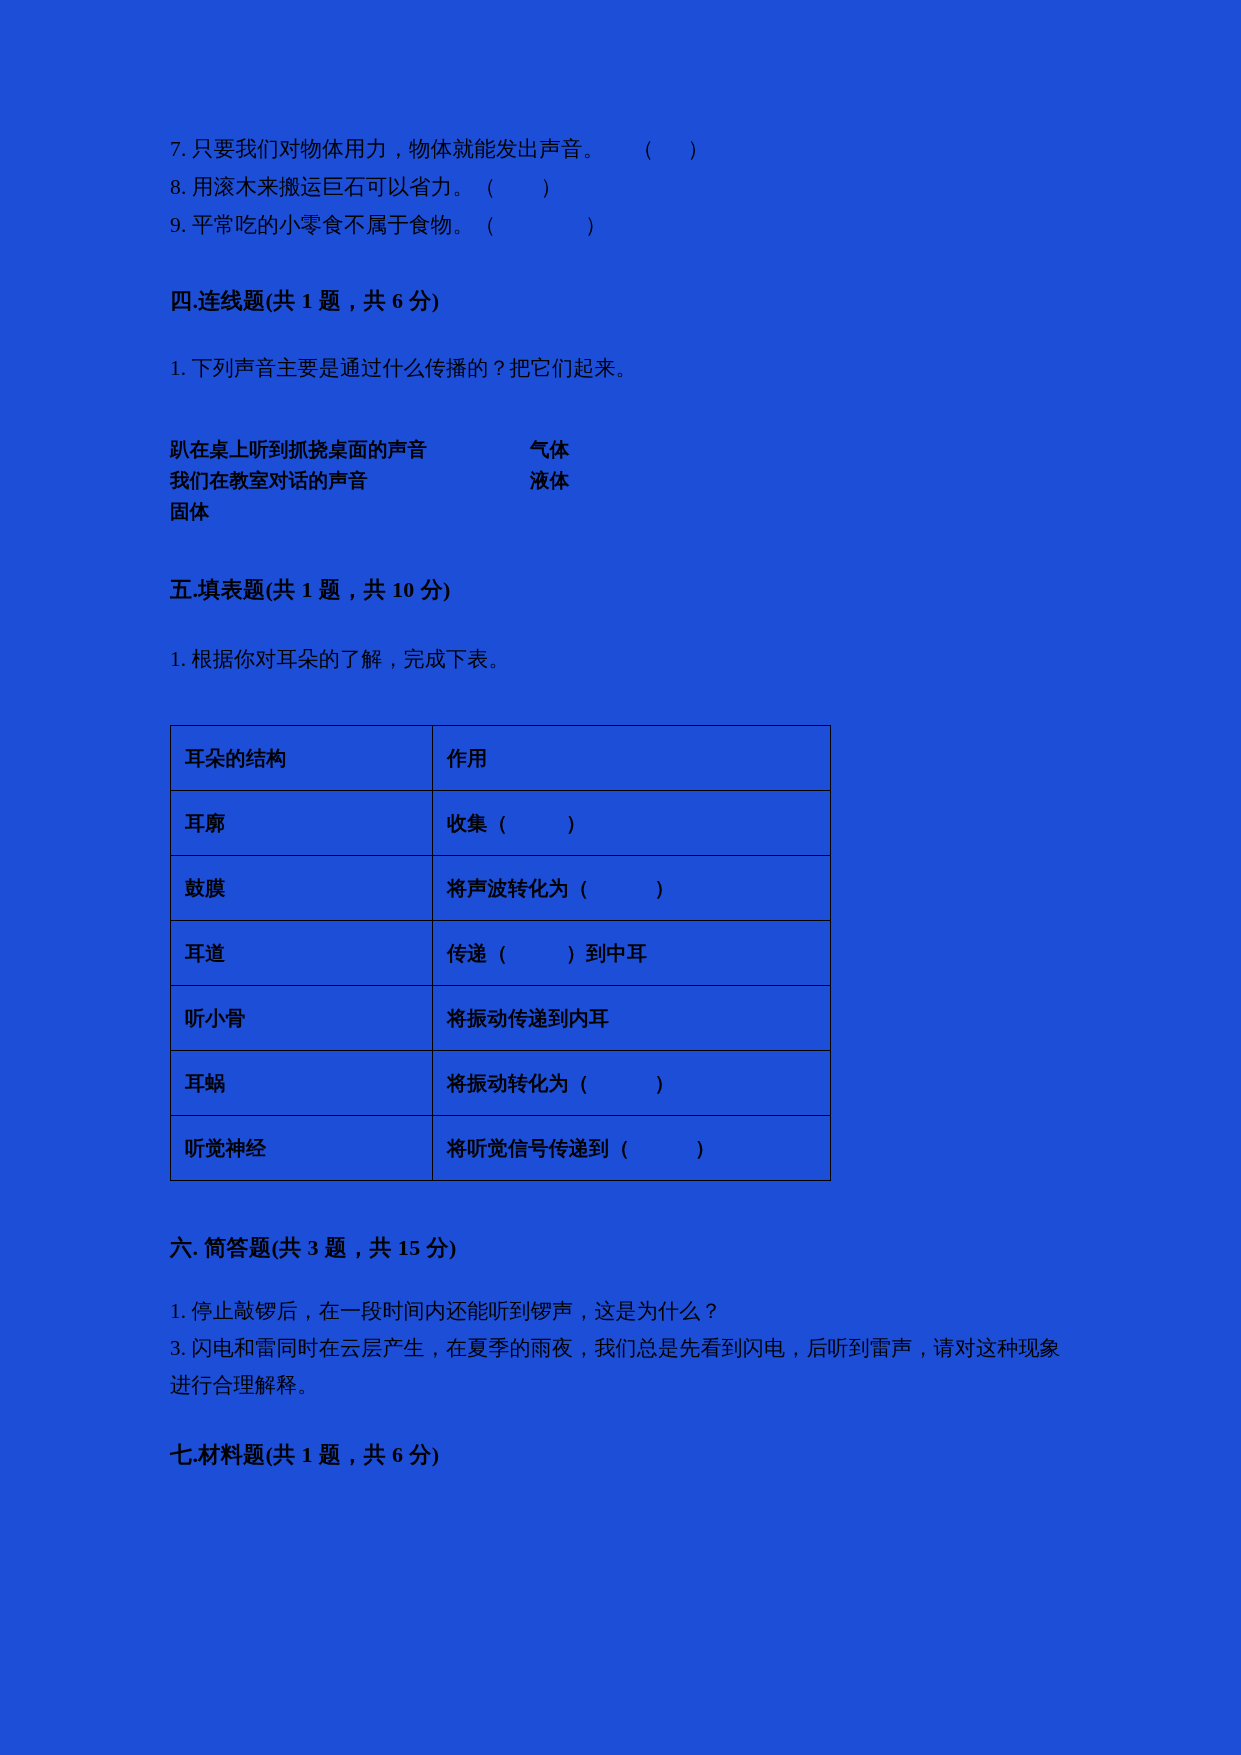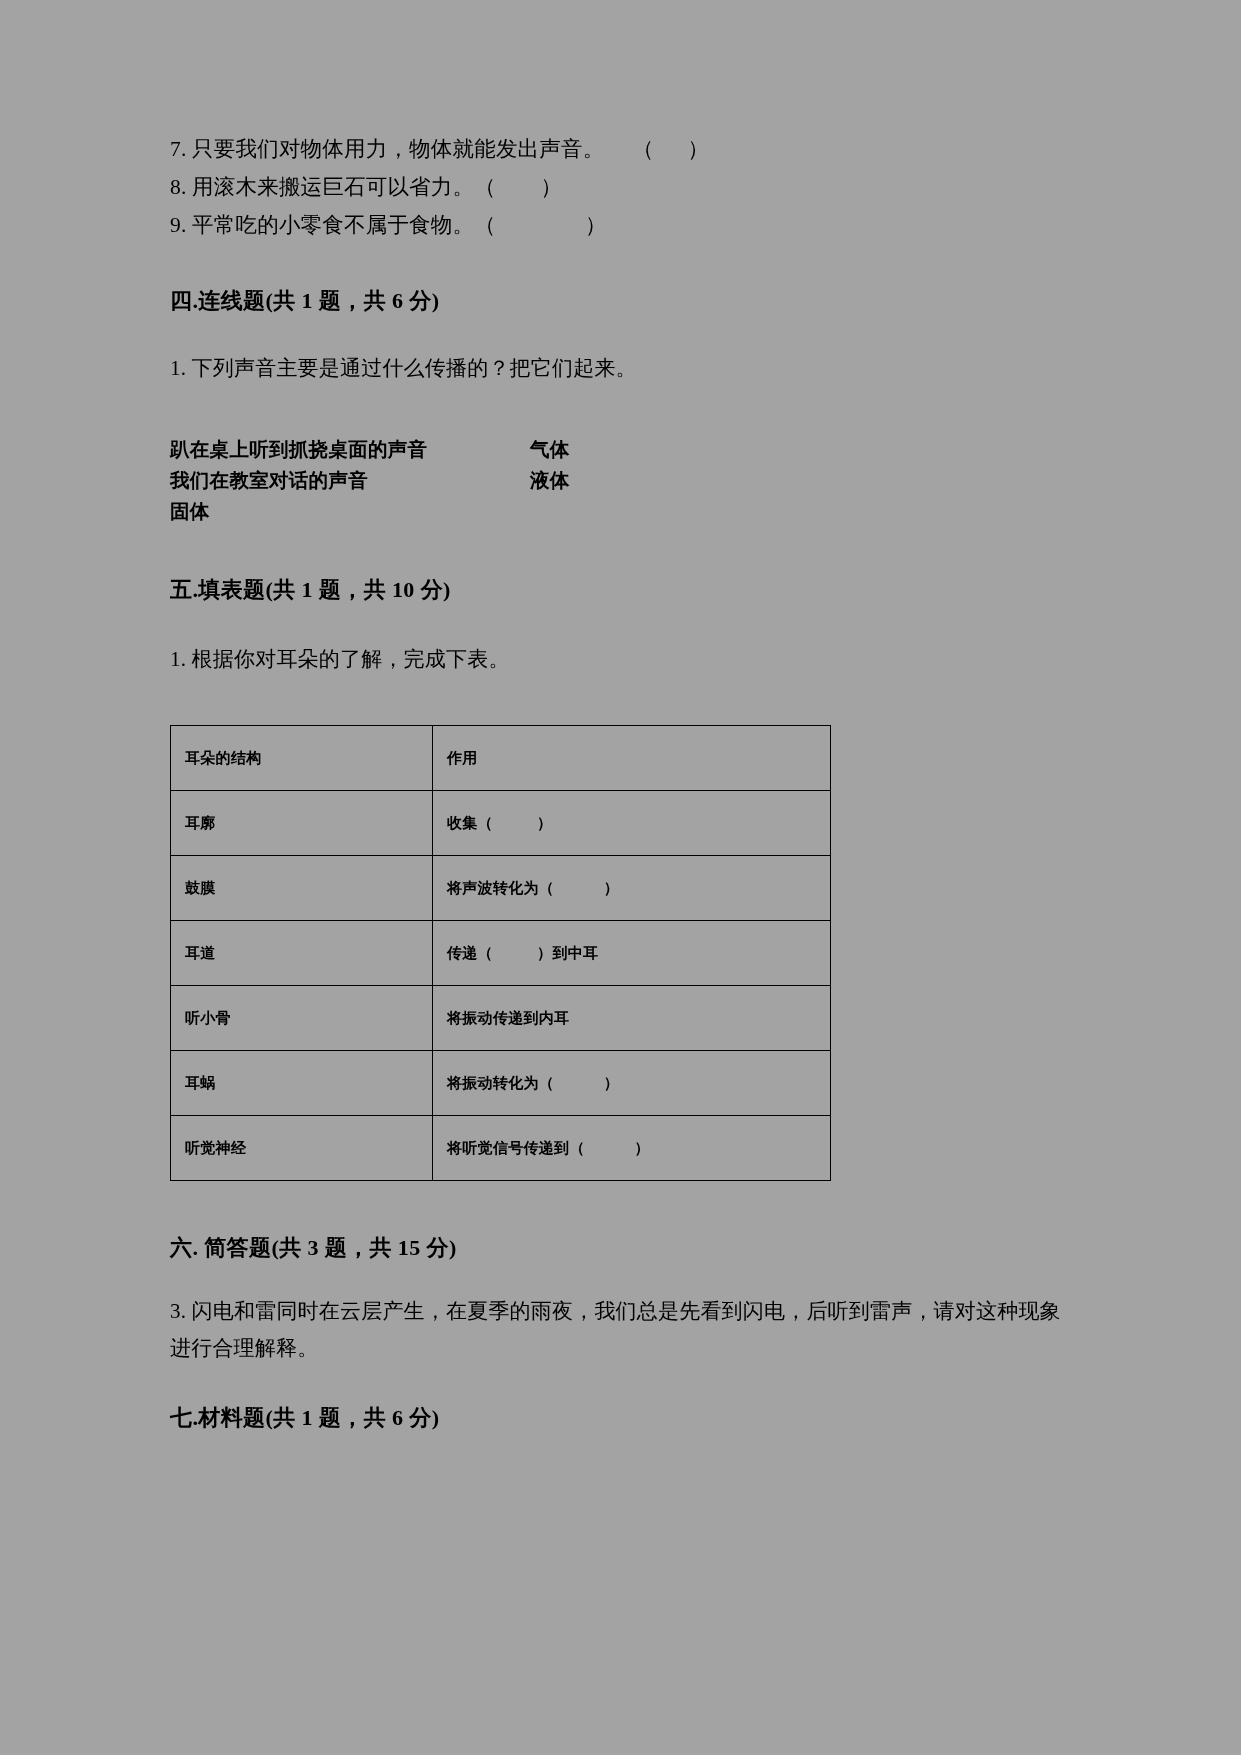--- a/index.html
+++ b/index.html
@@ -9,21 +9,21 @@
   }
   body {
     font-family: "Liberation Serif", "DejaVu Serif", serif;
     color: #000000;
   }
   .page {
     position: relative;
     width: 1241px;
     height: 1755px;
     margin: 0 auto;
-    background: #a3a3a3;
+    background: #1d4ed8;
     box-sizing: border-box;
     padding: 130px 170px 0 170px;
   }
   .tf-list {
     margin: 0;
     padding: 0;
     list-style: none;
   }
   .tf-item {
     font-size: 21.5px;
@@ -80,21 +80,21 @@
     margin-top: 48px;
     border-collapse: collapse;
     width: 660px;
     table-layout: fixed;
     font-family: "DejaVu Sans", "Liberation Sans", sans-serif;
   }
   .ear-table td {
     border: 1.6px solid #000000;
     height: 56px;
     padding: 4px 14px;
-    font-size: 15px;
+    font-size: 20px;
     font-weight: bold;
     letter-spacing: 0.3px;
     white-space: pre;
     vertical-align: middle;
   }
   .ear-table col.c1 { width: 262px; }
   .ear-table col.c2 { width: 398px; }
 
   .qa-list {
     margin: 0;
@@ -173,18 +173,19 @@
       </tr>
       <tr>
         <td>听觉神经</td>
         <td>将听觉信号传递到（         ）</td>
       </tr>
     </tbody>
   </table>
 
   <div class="section-head h-sec6">六. 简答题(共 3 题，共 15 分)</div>
   <ul class="qa-list">
+    <li class="qa-item">1. 停止敲锣后，在一段时间内还能听到锣声，这是为什么？</li>
     <li class="qa-item">3. 闪电和雷同时在云层产生，在夏季的雨夜，我们总是先看到闪电，后听到雷声，请对这种现象进行合理解释。</li>
   </ul>
 
   <div class="section-head h-sec7">七.材料题(共 1 题，共 6 分)</div>
 
 </div>
 
 </body></html>

